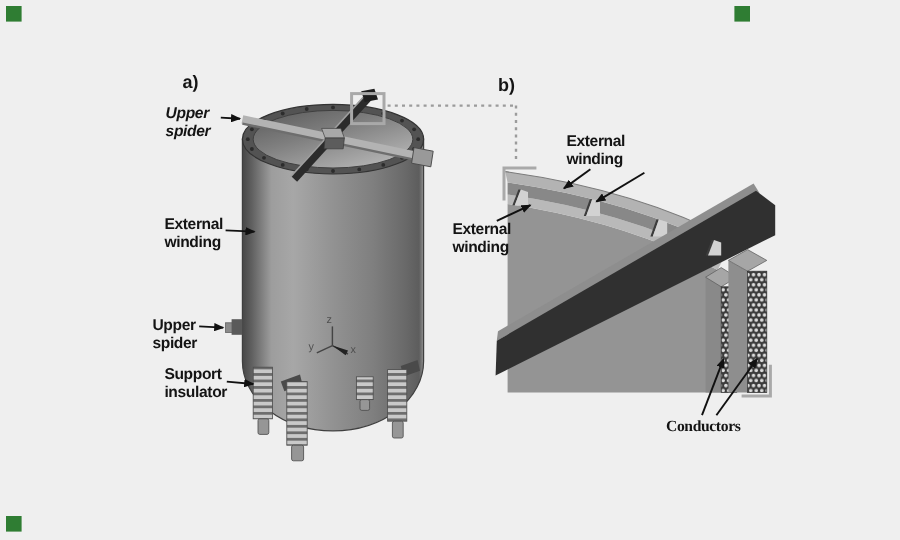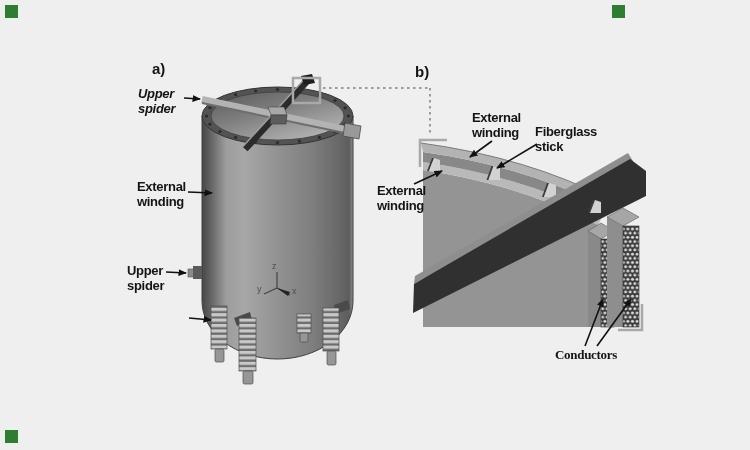--- a/index.html
+++ b/index.html
@@ -190,32 +190,32 @@
   <span>spider</span>
 </div>
 <div class="label" style="left:137px;top:180px;">
   <span>External</span>
   <span>winding</span>
 </div>
 <div class="label" style="left:127px;top:264px;">
   <span>Upper</span>
   <span>spider</span>
 </div>
+<div class="label" style="left:137px;top:305px;">
+  <span>Support</span>
+  <span>insulator</span>
+</div>
 
 <div class="label tag" style="left:415px;top:65px;">
   <span>b)</span>
 </div>
 <div class="label" style="left:472px;top:111px;">
   <span>External</span>
   <span>winding</span>
 </div>
-<div class="label" style="left:535px;top:125px;">
-  <span>Fiberglass</span>
-  <span>stick</span>
-</div>
 <div class="label" style="left:377px;top:184px;">
   <span>External</span>
   <span>winding</span>
 </div>
 <div class="label" style="left:555px;top:348px;font-family:Liberation Serif, serif;">
   <span>Conductors</span>
 </div>
 
 <div class="axis-label" style="left:272px;top:262px;">z</div>
 <div class="axis-label" style="left:292px;top:287px;">x</div>

